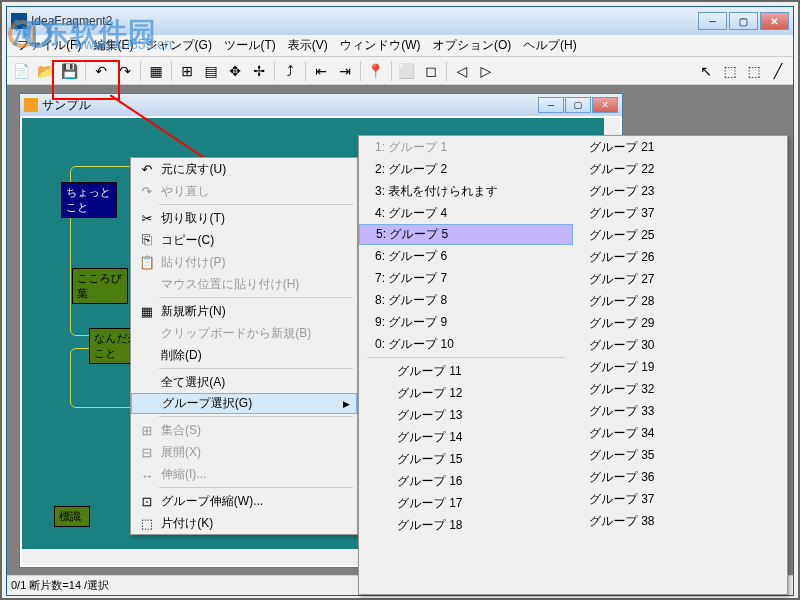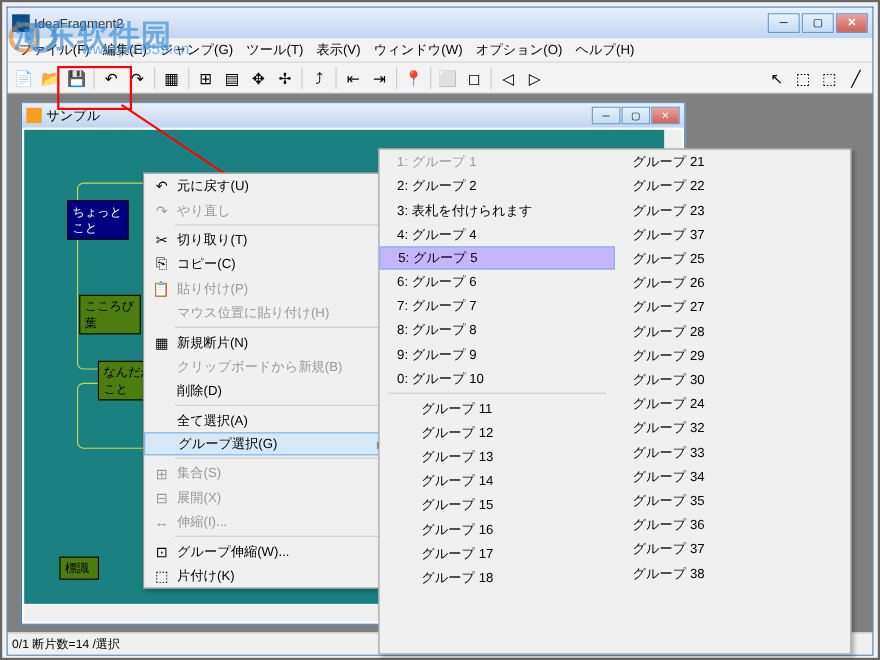--- a/index.html
+++ b/index.html
@@ -47,21 +47,21 @@
     
     .context-menu { position: absolute; left: 130px; top: 157px; width: 228px; background: #f0f0f0; border: 1px solid #999; box-shadow: 2px 2px 4px rgba(0,0,0,0.3); z-index: 100; font-size: 12px; }
     .ctx-item { display: flex; align-items: center; height: 22px; padding: 0 6px; }
     .ctx-item.disabled { color: #999; }
     .ctx-icon { width: 20px; display: flex; justify-content: center; font-size: 13px; }
     .ctx-label { flex: 1; padding-left: 4px; }
     .ctx-arrow { font-size: 9px; }
     .ctx-item.hover { background: #d5e8f8; border: 1px solid #7bb2e2; height: 21px; }
     .ctx-sep { height: 1px; background: #ccc; margin: 2px 4px 2px 28px; }
     
-    .submenu { position: absolute; left: 344px; top: 135px; width: 430px; height: 460px; background: #f0f0f0; border: 1px solid #999; box-shadow: 2px 2px 4px rgba(0,0,0,0.3); z-index: 101; font-size: 12px; }
+    .submenu { position: absolute; left: 358px; top: 135px; width: 430px; height: 460px; background: #f0f0f0; border: 1px solid #999; box-shadow: 2px 2px 4px rgba(0,0,0,0.3); z-index: 101; font-size: 12px; }
     .submenu-cols { display: flex; height: 100%; }
     .submenu-col { width: 50%; }
     .sub-item { height: 22px; display: flex; align-items: center; padding: 0 16px; }
     .sub-item.disabled { color: #999; }
     .sub-item.hover { background: #c4b5fd; border: 1px solid #7bb2e2; height: 21px; }
     .sub-sep { height: 1px; background: #ccc; margin: 2px 8px; }
     
     .statusbar { position: absolute; left: 0; bottom: 0; right: 0; height: 20px; background: #f0f0f0; border-top: 1px solid #ccc; font-size: 11px; display: flex; align-items: center; padding: 0 4px; }
     
     .watermark { position: absolute; left: 12px; top: 14px; font-size: 28px; font-weight: bold; color: #3a8fd8; opacity: 0.65; z-index: 50; letter-spacing: 1px; }
@@ -275,21 +275,21 @@
         <div class="sub-item" style="padding-left: 16px;">グループ 21</div>
         <div class="sub-item" style="padding-left: 16px;">グループ 22</div>
         <div class="sub-item" style="padding-left: 16px;">グループ 23</div>
         <div class="sub-item" style="padding-left: 16px;">グループ 37</div>
         <div class="sub-item" style="padding-left: 16px;">グループ 25</div>
         <div class="sub-item" style="padding-left: 16px;">グループ 26</div>
         <div class="sub-item" style="padding-left: 16px;">グループ 27</div>
         <div class="sub-item" style="padding-left: 16px;">グループ 28</div>
         <div class="sub-item" style="padding-left: 16px;">グループ 29</div>
         <div class="sub-item" style="padding-left: 16px;">グループ 30</div>
-        <div class="sub-item" style="padding-left: 16px;">グループ 24</div>
+        <div class="sub-item" style="padding-left: 16px;">グループ 19</div>
         <div class="sub-item" style="padding-left: 16px;">グループ 32</div>
         <div class="sub-item" style="padding-left: 16px;">グループ 33</div>
         <div class="sub-item" style="padding-left: 16px;">グループ 34</div>
         <div class="sub-item" style="padding-left: 16px;">グループ 35</div>
         <div class="sub-item" style="padding-left: 16px;">グループ 36</div>
         <div class="sub-item" style="padding-left: 16px;">グループ 37</div>
         <div class="sub-item" style="padding-left: 16px;">グループ 38</div>
       </div>
   </div>
 </div>

